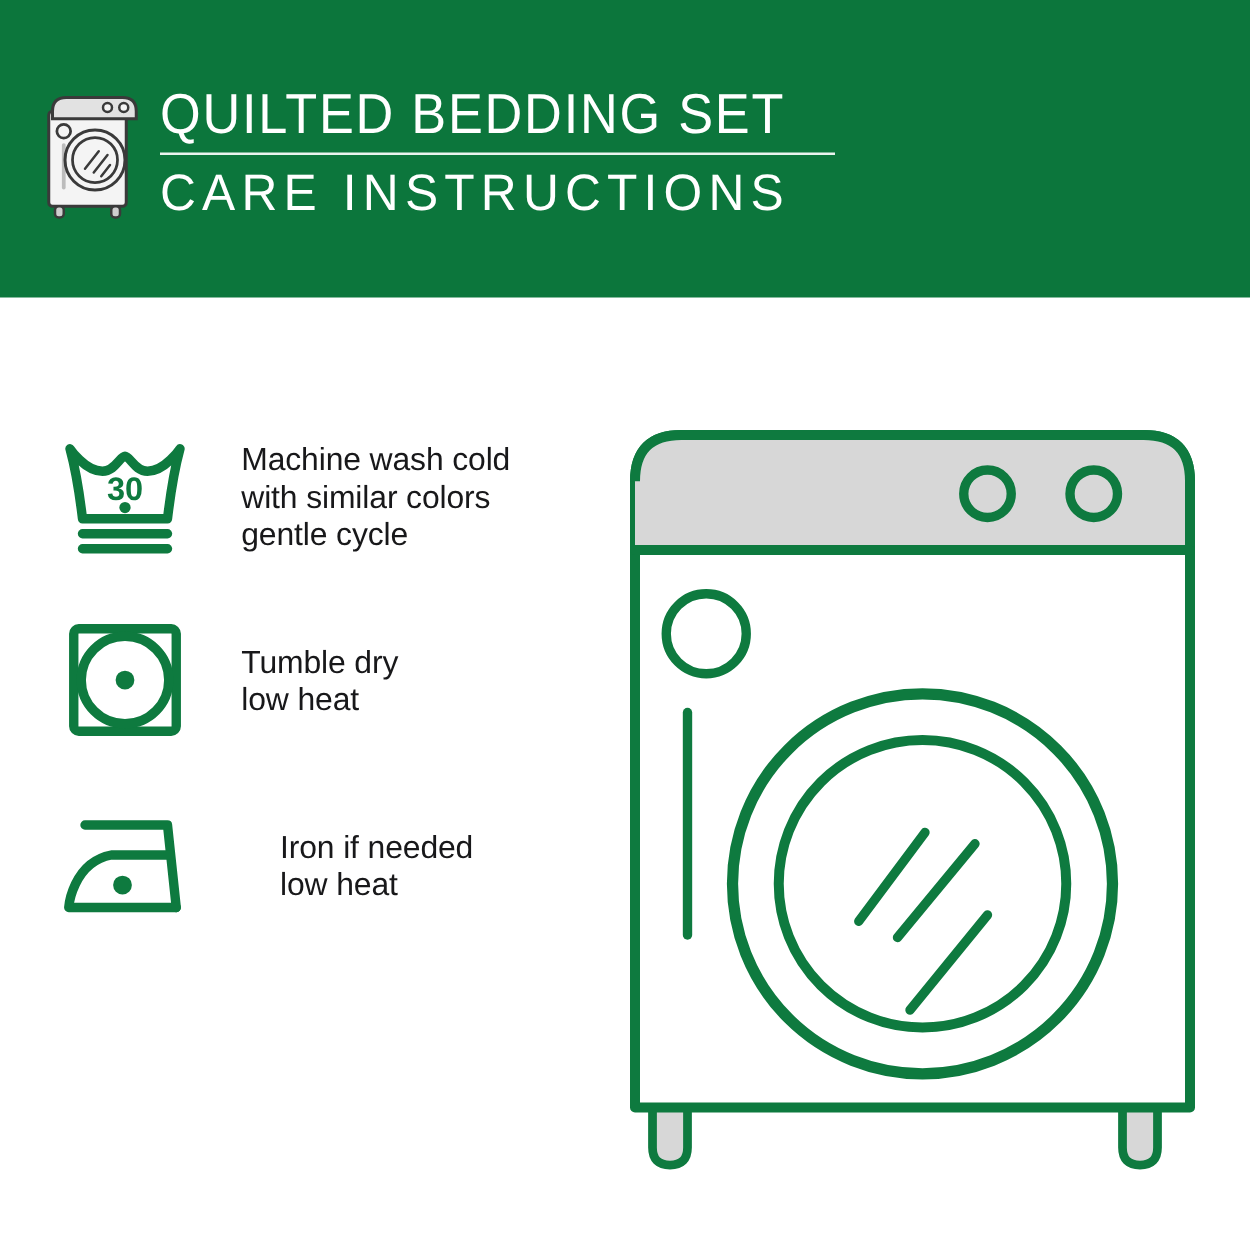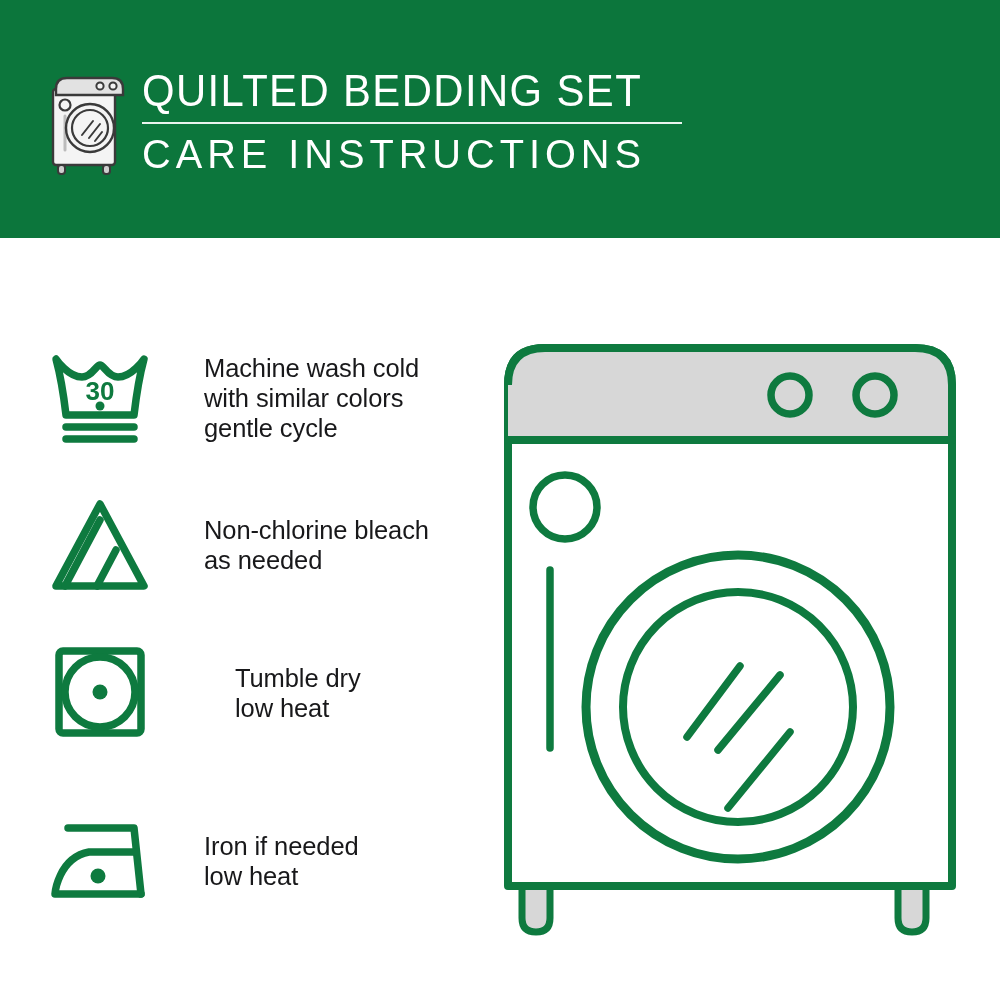--- a/index.html
+++ b/index.html
@@ -20,21 +20,21 @@
   #header-band {
     position: absolute;
     left: 0;
     top: 0;
     width: 1000px;
     height: 238px;
     background: #0c763c;
   }
   #header-inner {
     position: absolute;
-    left: 44px;
+    left: 30px;
     top: 62px;
     display: flex;
     align-items: center;
   }
   #header-logo {
     width: 84px;
     height: 112px;
     flex: 0 0 auto;
     margin-right: 14px;
     margin-top: 2px;
@@ -95,21 +95,21 @@
 
   .care-symbol {
     width: 112px;
     height: 110px;
     flex: 0 0 auto;
     display: flex;
     align-items: flex-end;
     justify-content: center;
   }
   .care-text {
-    margin-left: 48px;
+    margin-left: 37px;
     color: #18181a;
     font-size: 25.5px;
     line-height: 30px;
     font-weight: 400;
     letter-spacing: -0.1px;
     white-space: pre-line;
   }
 
   
   #machine-illustration {
@@ -173,33 +173,20 @@
         </g>
         <text x="56" y="57" text-anchor="middle" font-family="Liberation Sans, sans-serif" font-size="26" font-weight="700" fill="#0e7a3f">30</text>
         <circle cx="56" cy="63" r="4.5" fill="#0e7a3f"></circle>
       </svg>
     </div>
     <div class="care-text">Machine wash cold
 with similar colors
 gentle cycle</div>
   </div>
 
-  <div class="care-row">
-    <div class="care-symbol">
-      <svg viewBox="0 0 112 110" width="112" height="110">
-        <g fill="none" stroke="#0e7a3f" stroke-width="7.5" stroke-linecap="round" stroke-linejoin="round">
-          <path d="M56 14 L100 96 L12 96 Z"></path>
-          <line x1="56" y1="30" x2="21" y2="96"></line>
-          <line x1="72" y1="60" x2="53" y2="96"></line>
-        </g>
-      </svg>
-    </div>
-    <div class="care-text">Non-chlorine bleach
-as needed</div>
-  </div>
 
   <div class="care-row">
     <div class="care-symbol">
       <svg viewBox="0 0 112 110" width="112" height="110">
         <g fill="none" stroke="#0e7a3f" stroke-width="7.5" stroke-linejoin="round">
           <rect x="15" y="13" width="82" height="82" rx="4"></rect>
           <circle cx="56" cy="54" r="35"></circle>
         </g>
         <circle cx="56" cy="54" r="7.5" fill="#0e7a3f"></circle>
       </svg>

